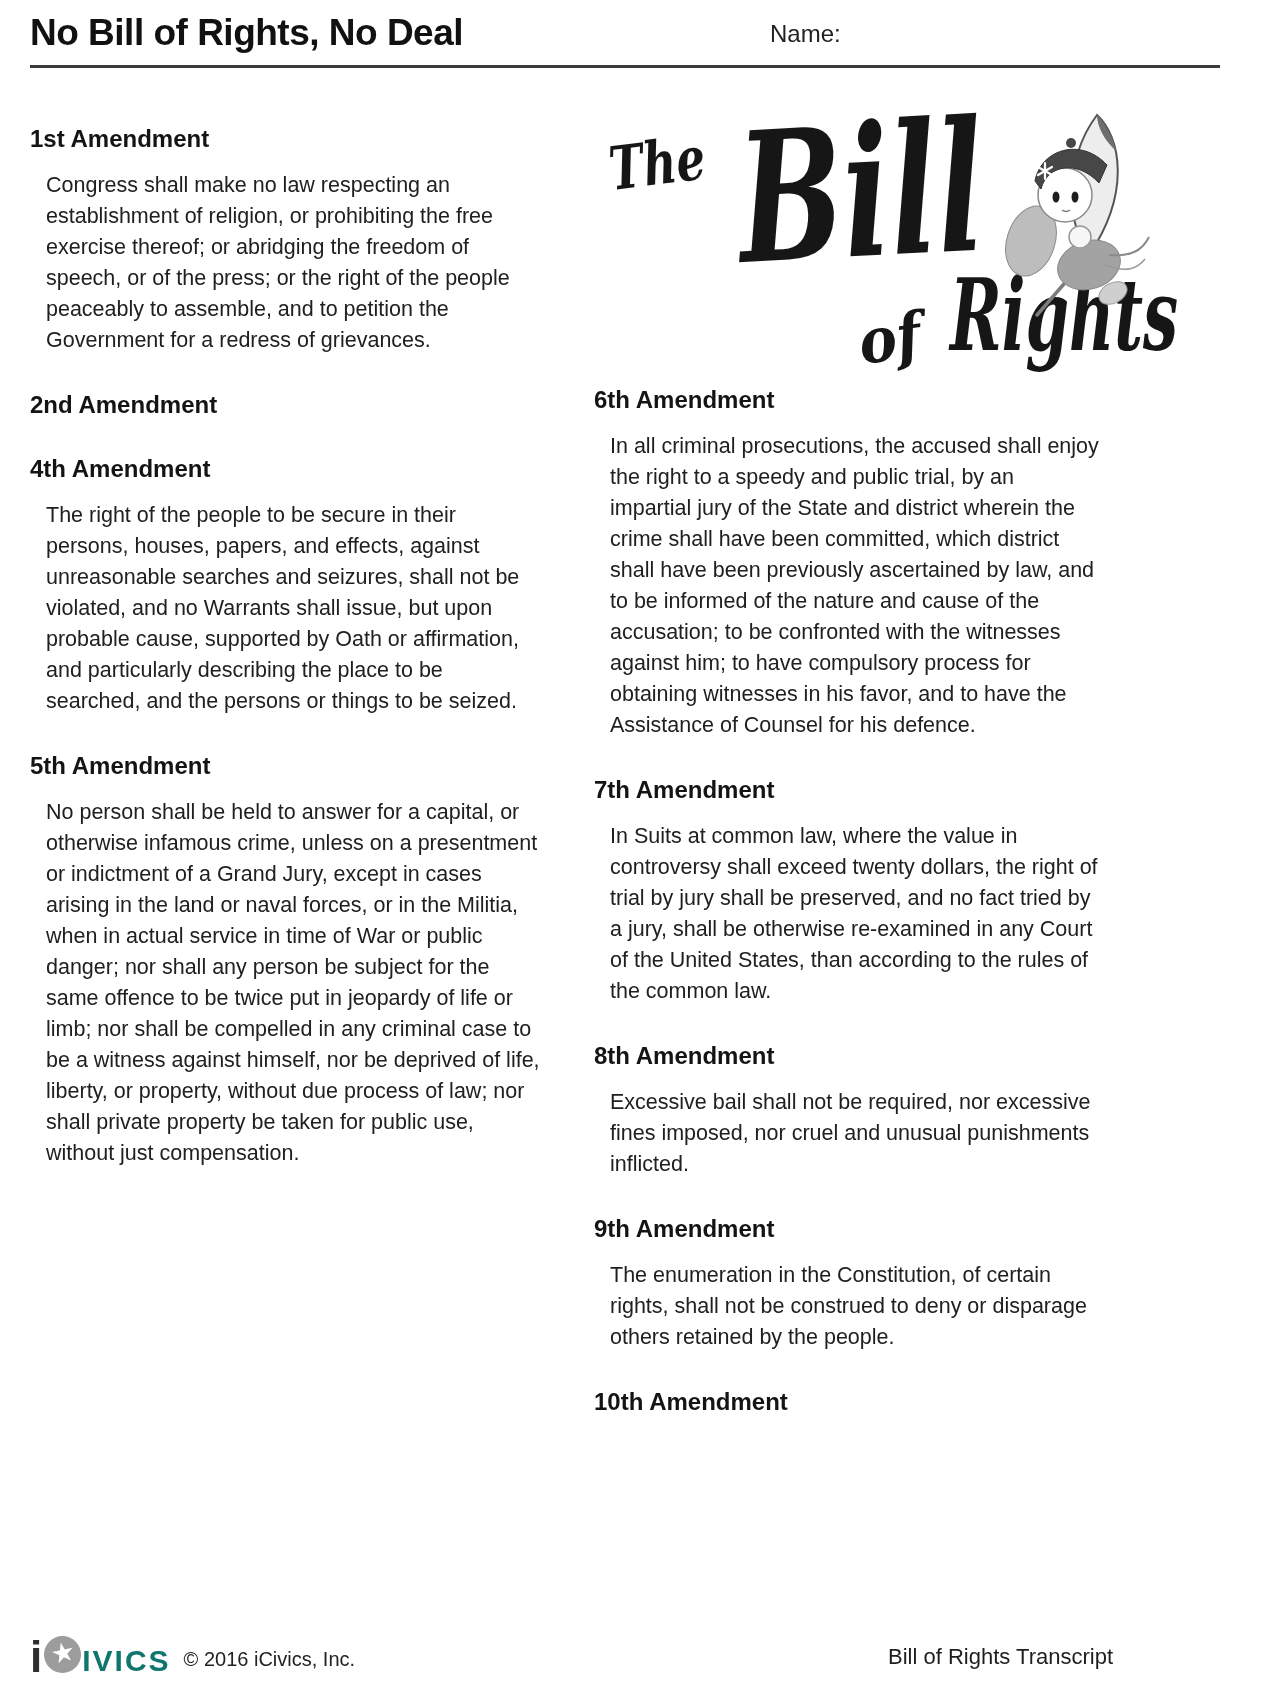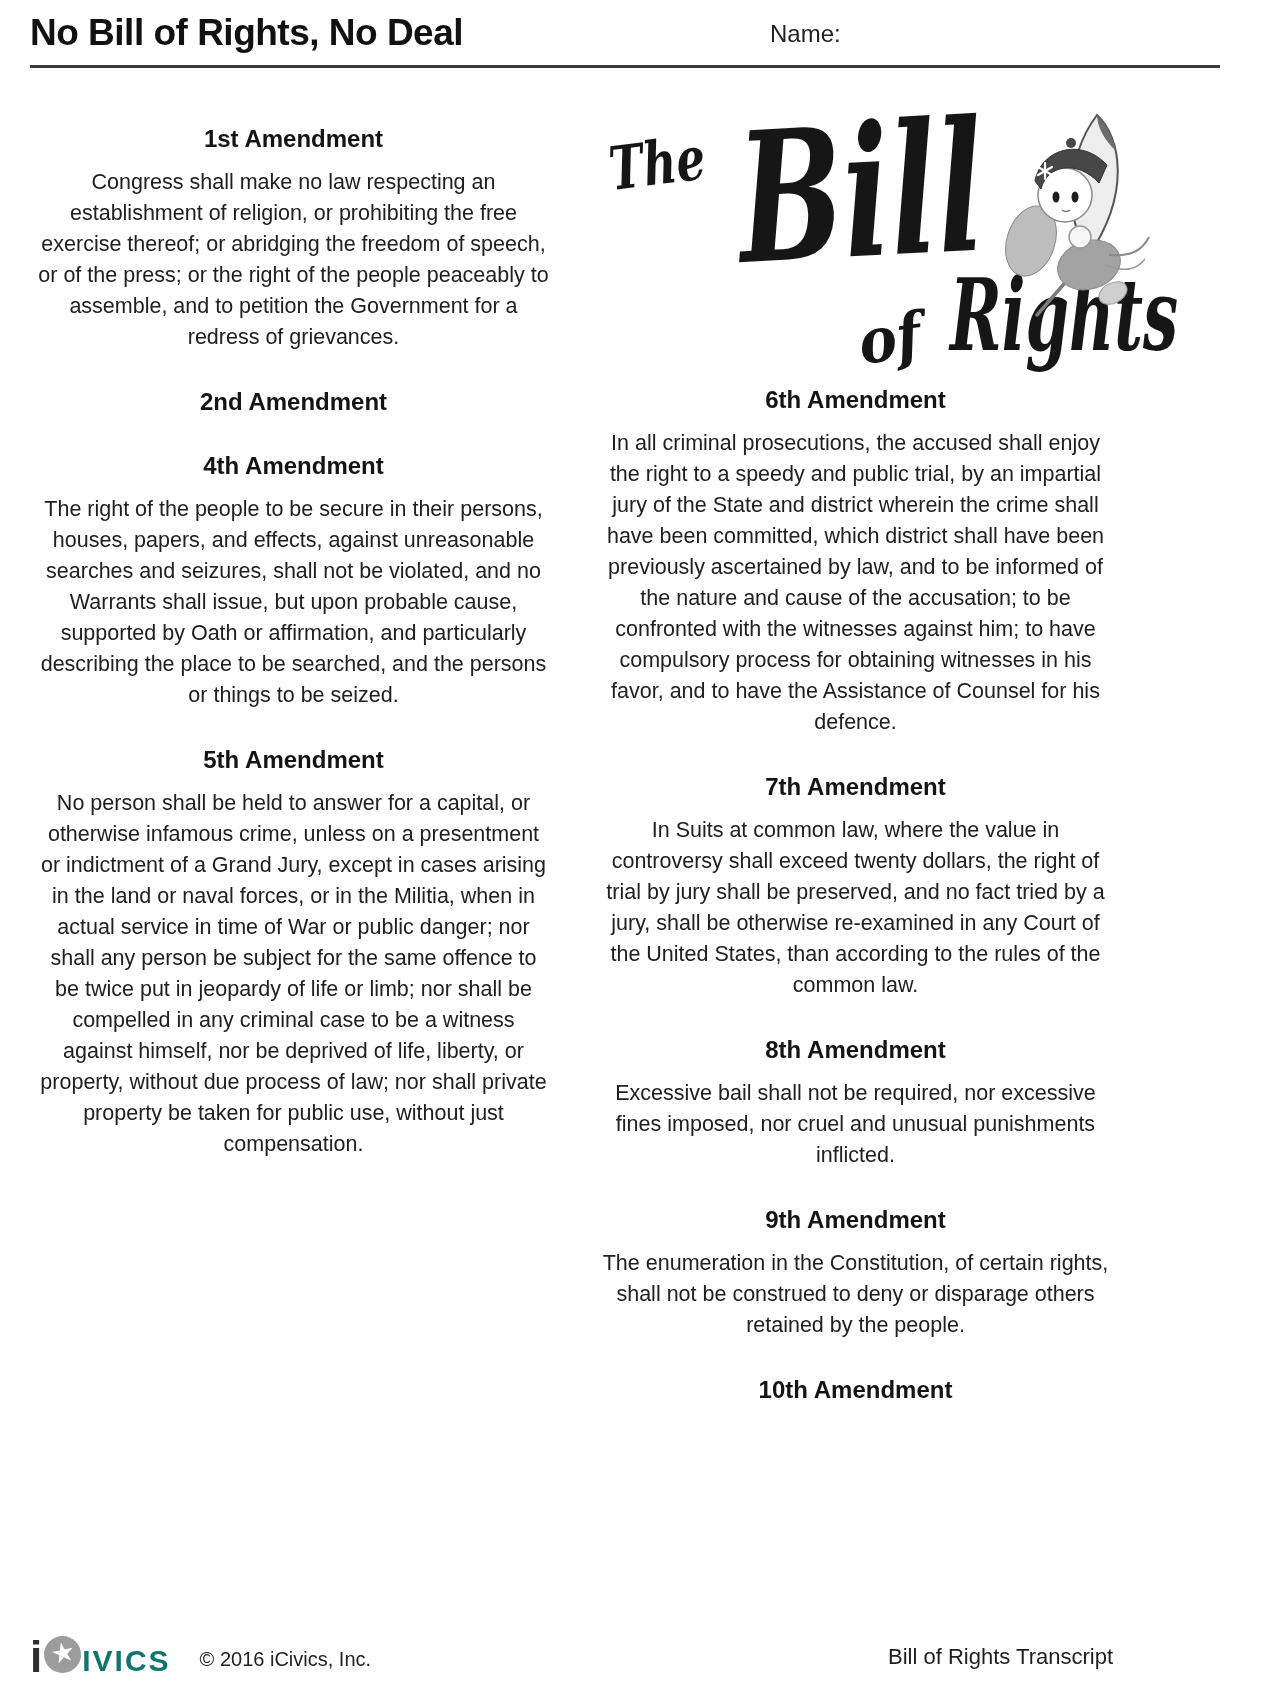--- a/index.html
+++ b/index.html
@@ -15,29 +15,29 @@
   }
   .title {
     font-size:37px; font-weight:800; letter-spacing:-0.5px; color:#111;
     line-height:42px; white-space:nowrap;
   }
   .name-label {
     position:absolute; left:740px; top:20px; font-size:24px; color:#222;
   }
   
   .columns { display:flex; margin:44px 0 0 30px; gap:37px; align-items:flex-start; }
-  .col { width:527px;text-align:center; }
+  .col { width:527px; }
   .col-right { width:523px; }
   .amendment h2 {
     font-size:24px; font-weight:700; color:#141414;
     margin:34px 0 13px 0; line-height:30px;
   }
   .col-left .amendment:first-child h2 { margin-top:12px; }
   .amendment p {
-    font-size:21.5px; line-height:31px; margin:8px; color:#202020;
+    font-size:21.5px; line-height:31px; margin:16px; color:#202020;
   }
   
   .logo-block { position:relative; height:239px; }
   .logo-svg { position:absolute; left:2px; top:0; overflow:visible; }
   .logo-svg text {
     font-family:"DejaVu Serif", serif; font-style:italic; font-weight:bold;
     fill:#161616;
   }
   
   .footer {
@@ -50,21 +50,21 @@
     font-family:"Liberation Sans", sans-serif;
   }
   .brand-c {
     width:37px; height:37px; border-radius:50%; background:#9c9c9c;
     position:relative; margin:0 1px 0 2px; display:flex; align-items:center; justify-content:center;
   }
   .brand-star { color:#ffffff; font-size:27px; line-height:1; transform:rotate(-12deg); margin-top:-2px; }
   .brand-rest {
     font-size:30px; font-weight:800; letter-spacing:2px; color:#0f766e; line-height:0.85;
   }
-  .copyright { font-size:20px; color:#222; margin-left:29px; padding-bottom:2px; white-space:nowrap; }
+  .copyright { font-size:20px; color:#222; margin-left:13px; padding-bottom:2px; white-space:nowrap; }
   .doc-label { margin-left:auto; font-size:22px; color:#1e1e1e; padding-right:105px; padding-bottom:3px; white-space:nowrap; }
 </style>
 </head>
 <body>
 
 <div class="page">
 
   <div class="header">
     <div class="title">No Bill of Rights, No Deal</div>
     <div class="name-label">Name:</div>

